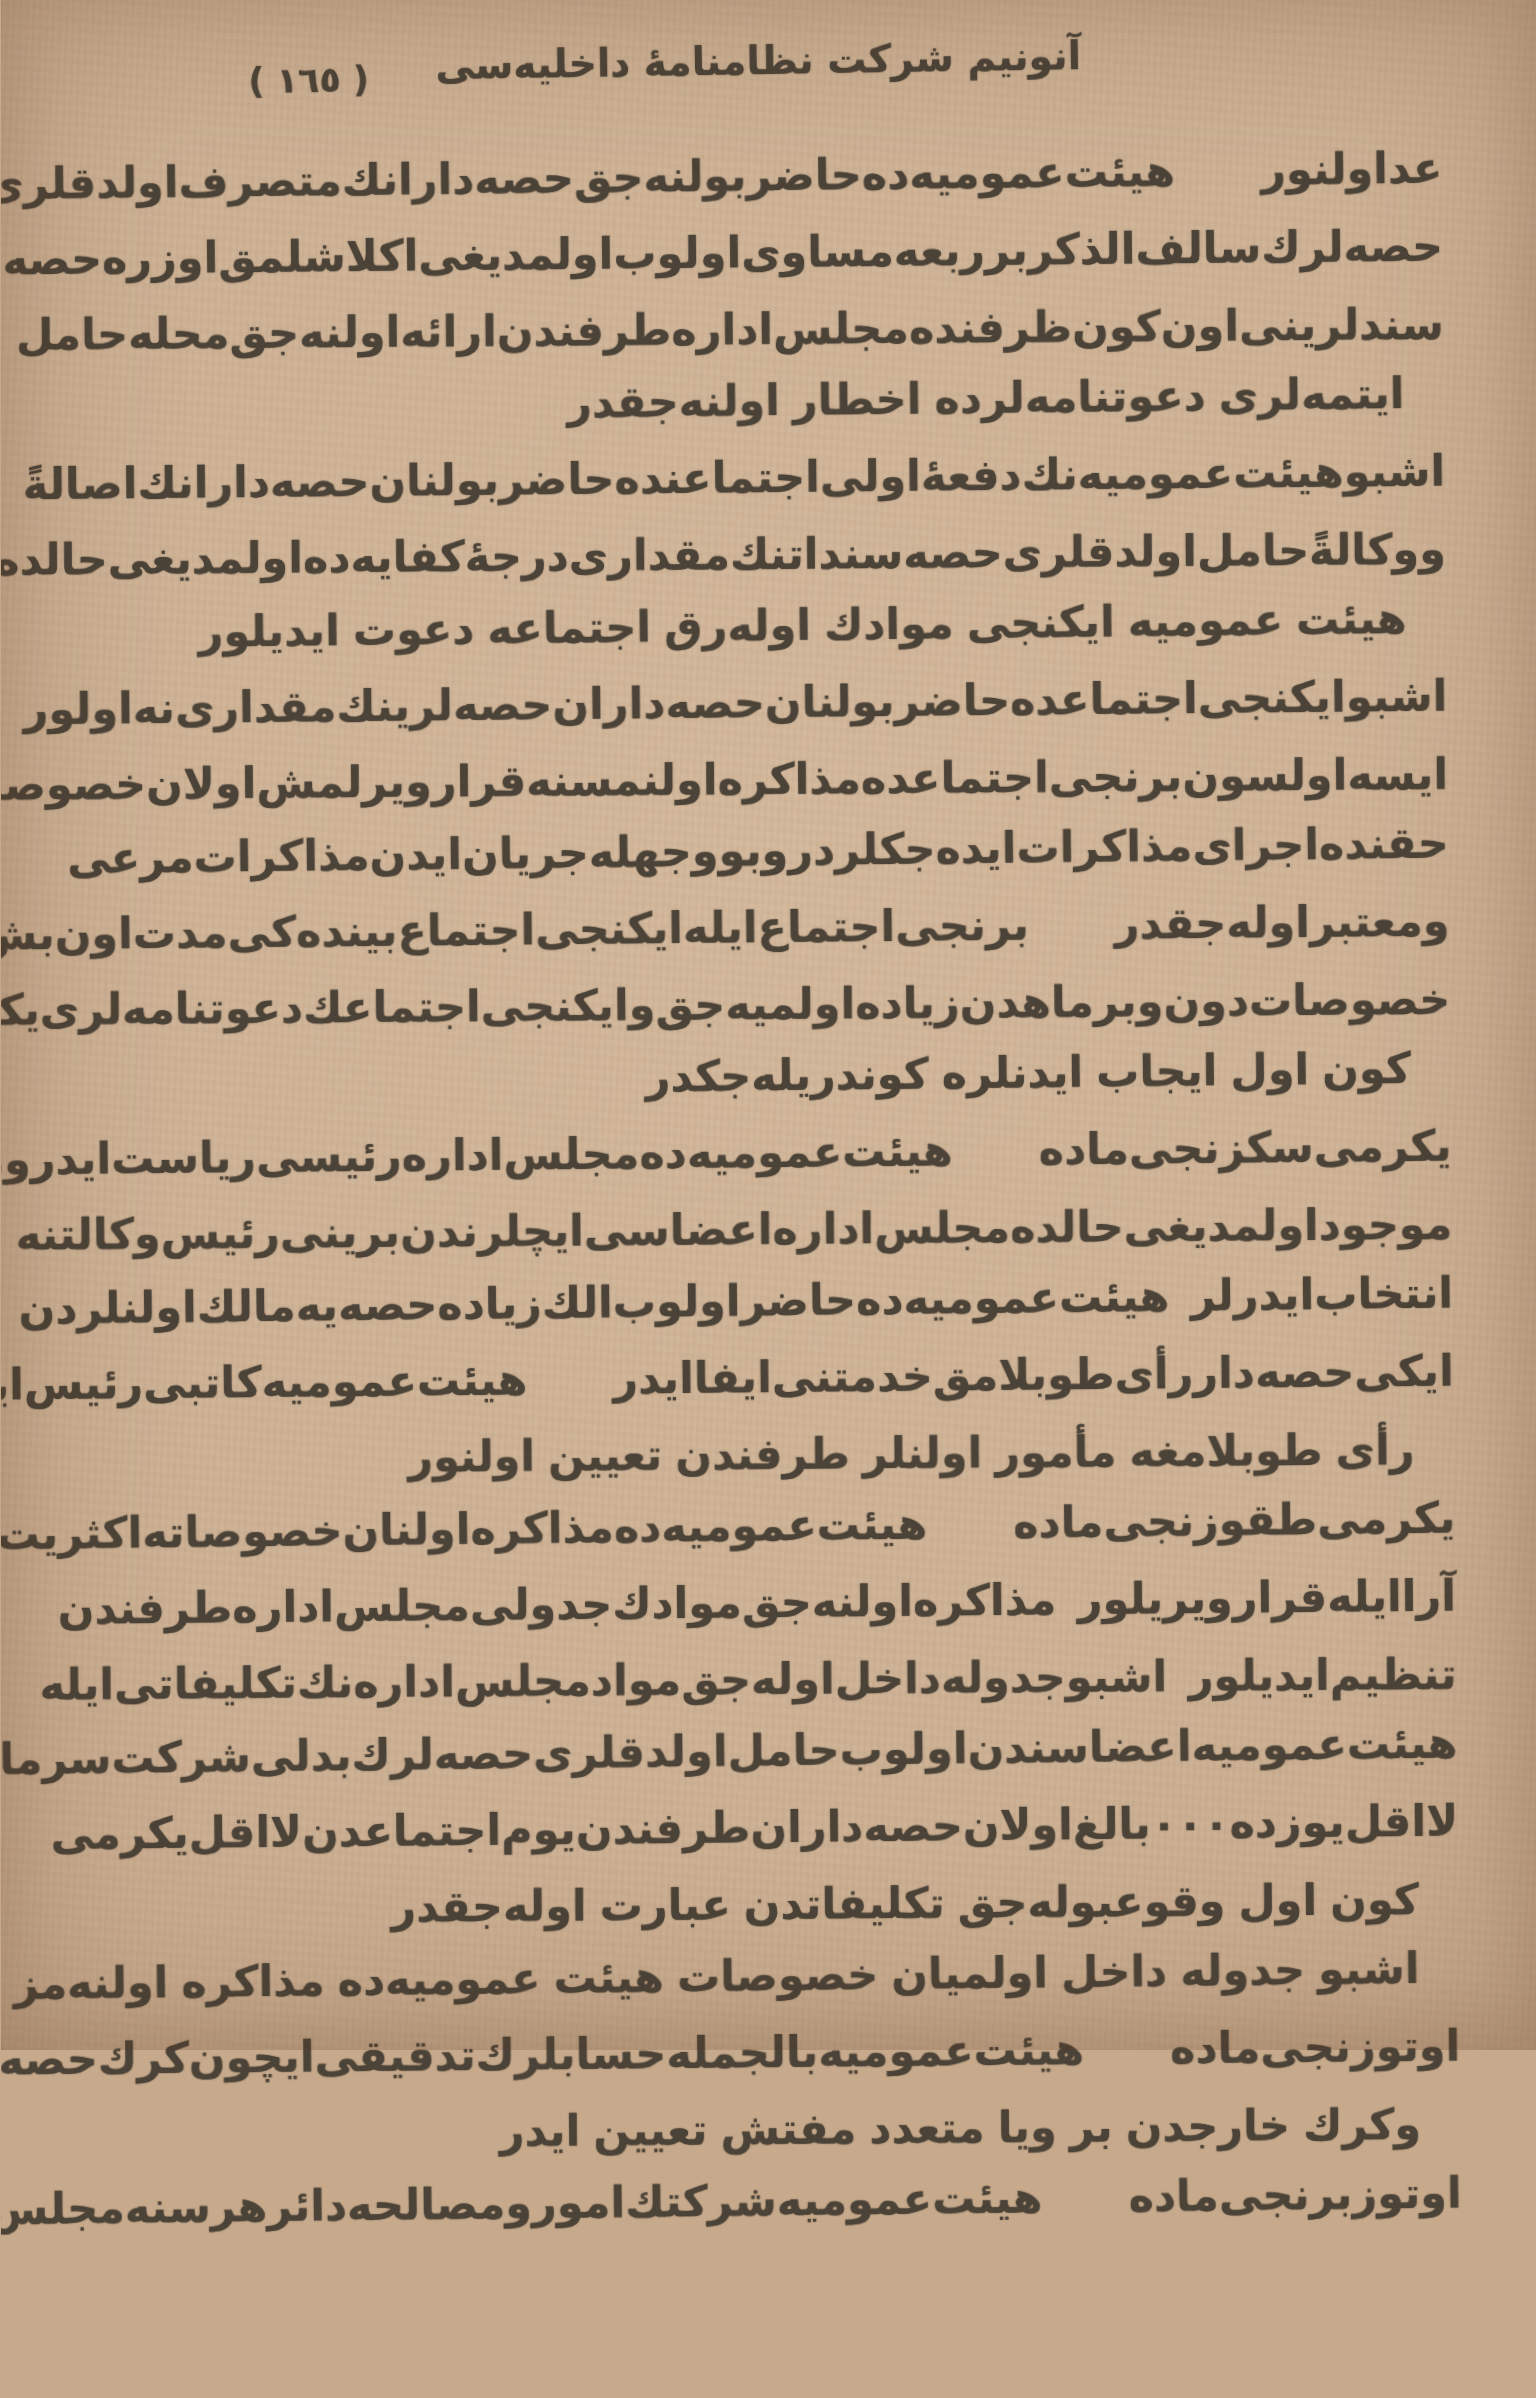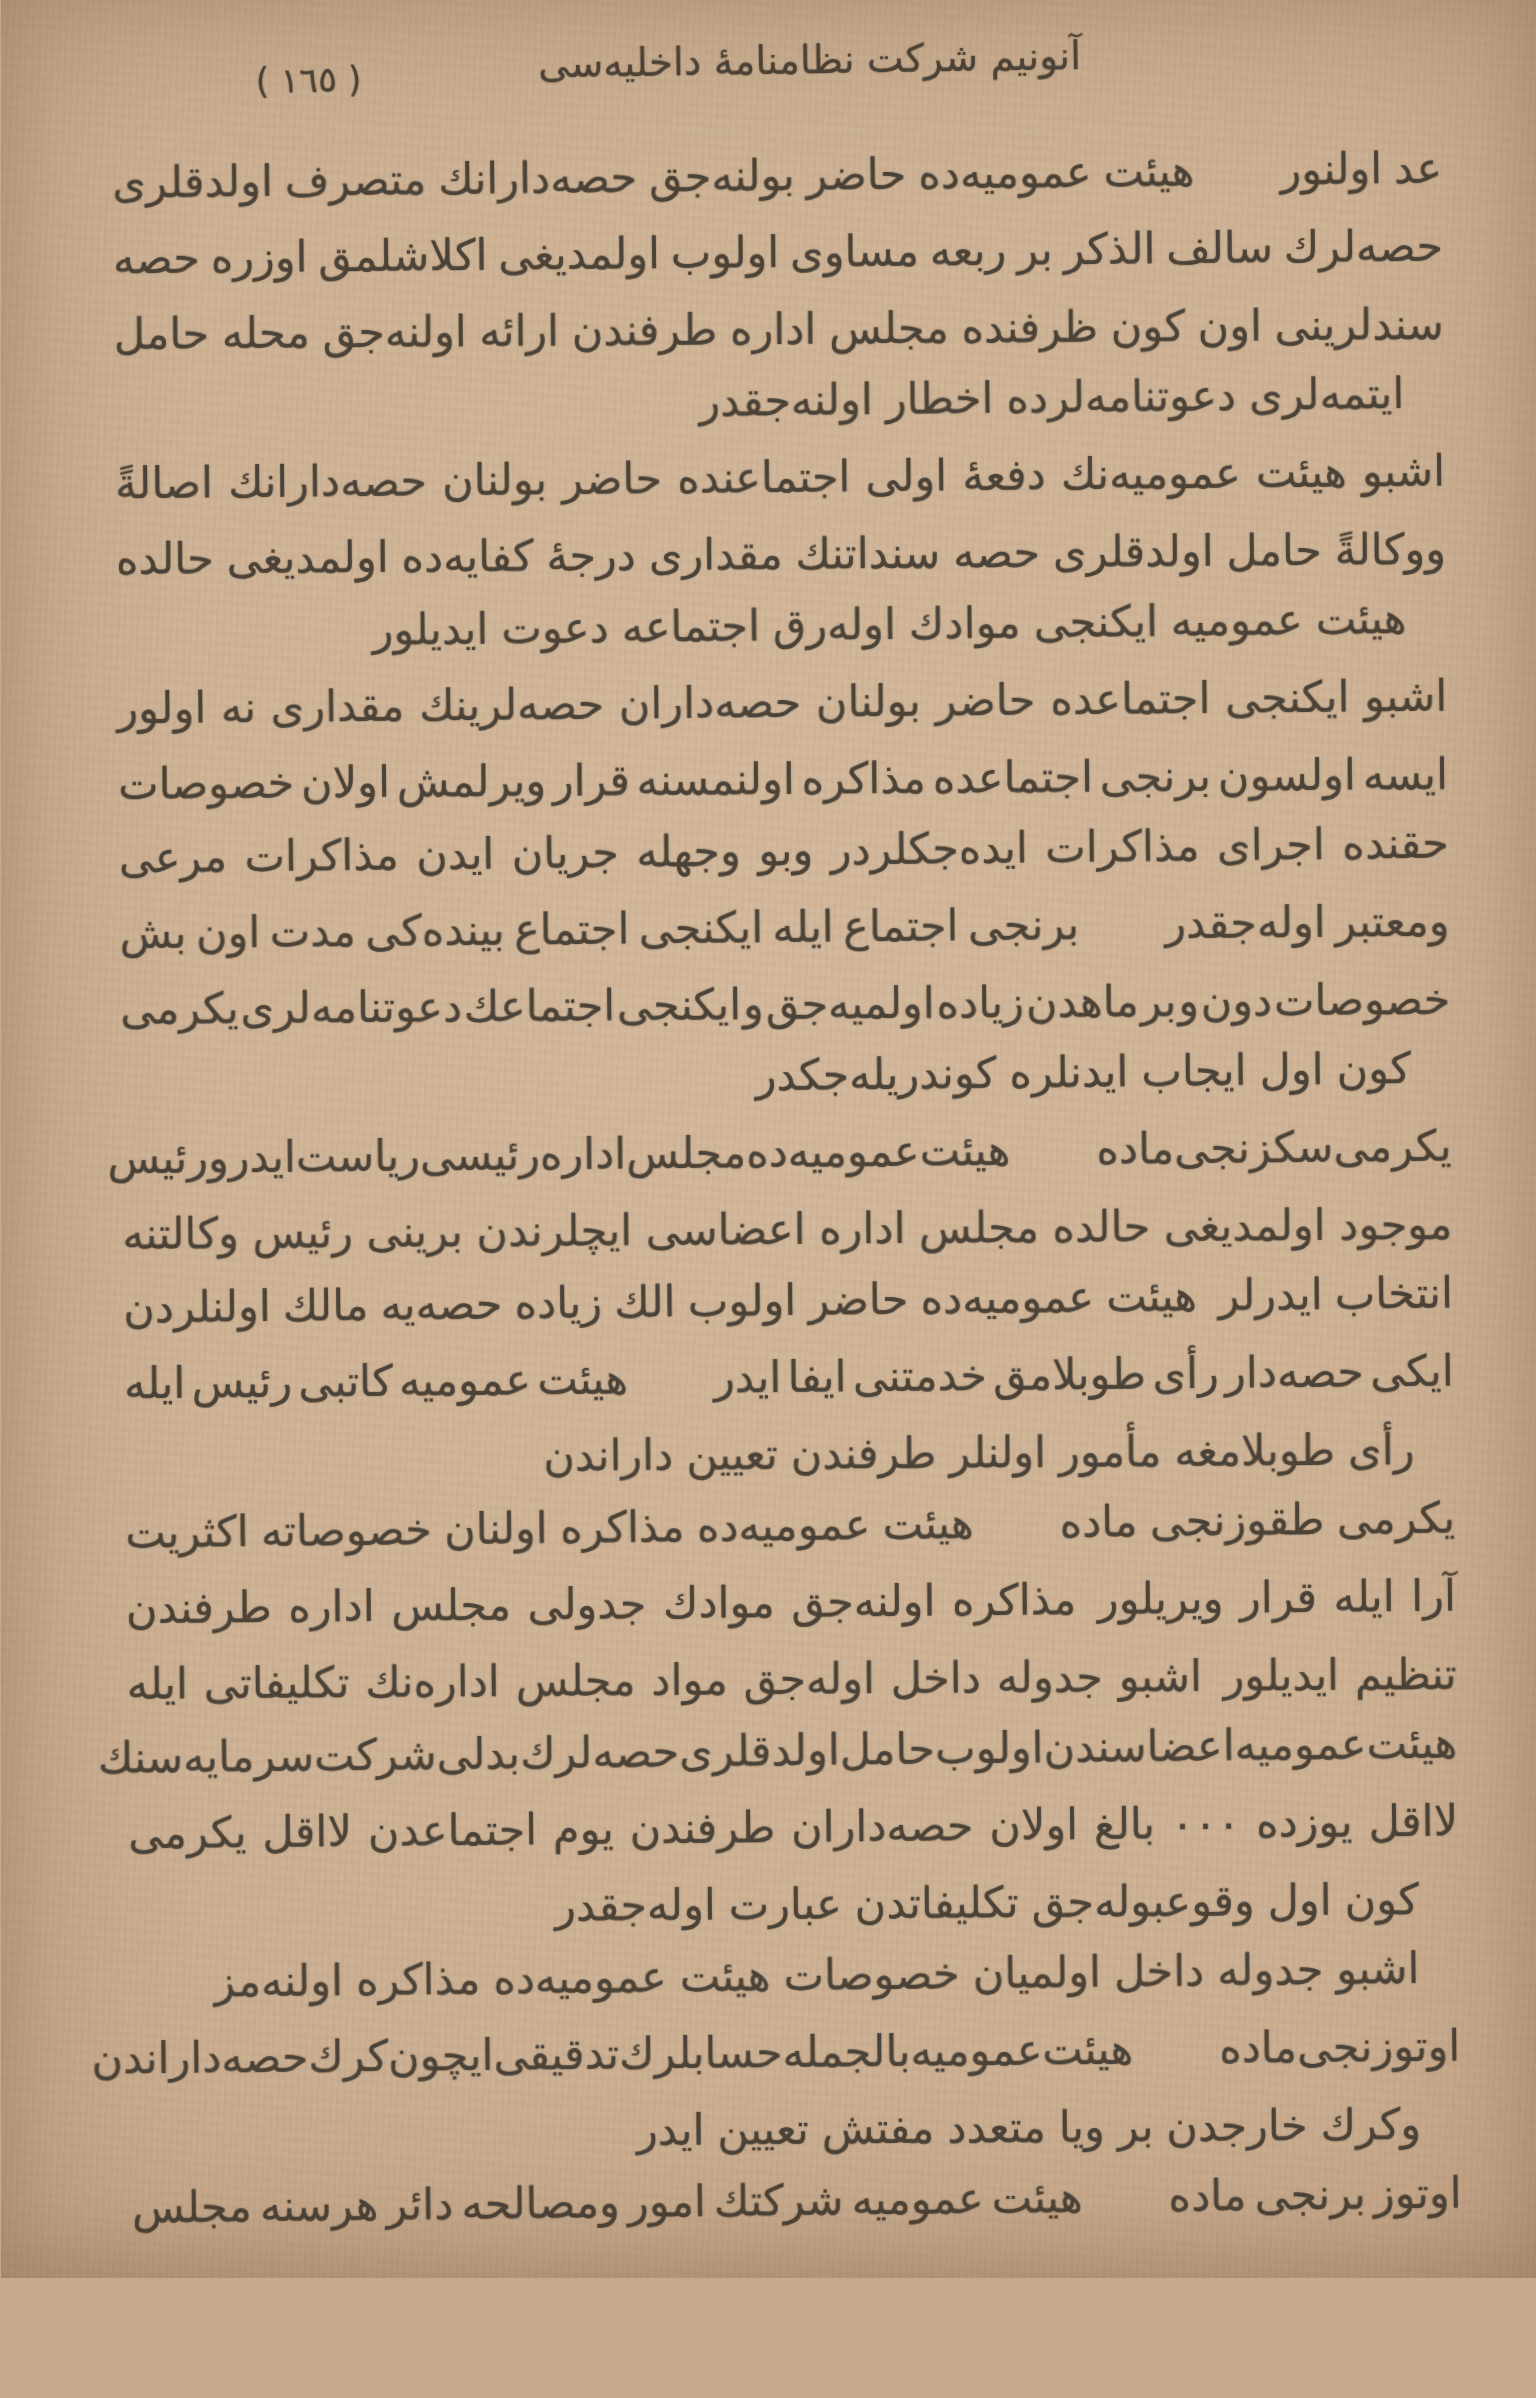--- a/index.html
+++ b/index.html
@@ -4,23 +4,24 @@
 <style>
   html,body{margin:0;padding:0;}
   body{
     width:1537px;height:2398px;
     overflow:hidden;
     font-family:"DejaVu Sans", sans-serif;
     background:#c7aa8c;
   }
   .page{
     position:relative;
-    width:1537px;height:2278px;
+    width:1537px;height:2050px;
     background:
       radial-gradient(130% 100% at 50% 42%, #d2b79b 0%, #ccb093 45%, #c4a588 78%, #ab8b6e 100%);
+    font-weight: bold;
   }
   .texture{
     position:absolute;inset:0;
     background:
       repeating-linear-gradient(92deg, rgba(110,80,50,0.022) 0 2.8px, rgba(255,242,224,0.025) 2.8px 6.6px),
       repeating-linear-gradient(4deg, rgba(110,80,50,0.015) 0 4.7px, rgba(255,242,224,0.015) 4.7px 10.4px);
     pointer-events:none;
   }
   .vignette{
     position:absolute;inset:0;
@@ -266,21 +267,21 @@
         <span>رئيس</span>
         <span>ايله</span>
       </div>
       <div class="line short">
         <span>رأی</span>
         <span>طوبلامغه</span>
         <span>مأمور</span>
         <span>اولنلر</span>
         <span>طرفندن</span>
         <span>تعيين</span>
-        <span>داراندن</span>
+        <span>اولنور</span>
       </div>
       <div class="line full">
         <span>يكرمی</span>
         <span>طقوزنجی</span>
         <span>ماده  هيئت</span>
         <span>عموميه‌ده</span>
         <span>مذاكره</span>
         <span>اولنان</span>
         <span>خصوصاته</span>
         <span>اكثريت</span>

